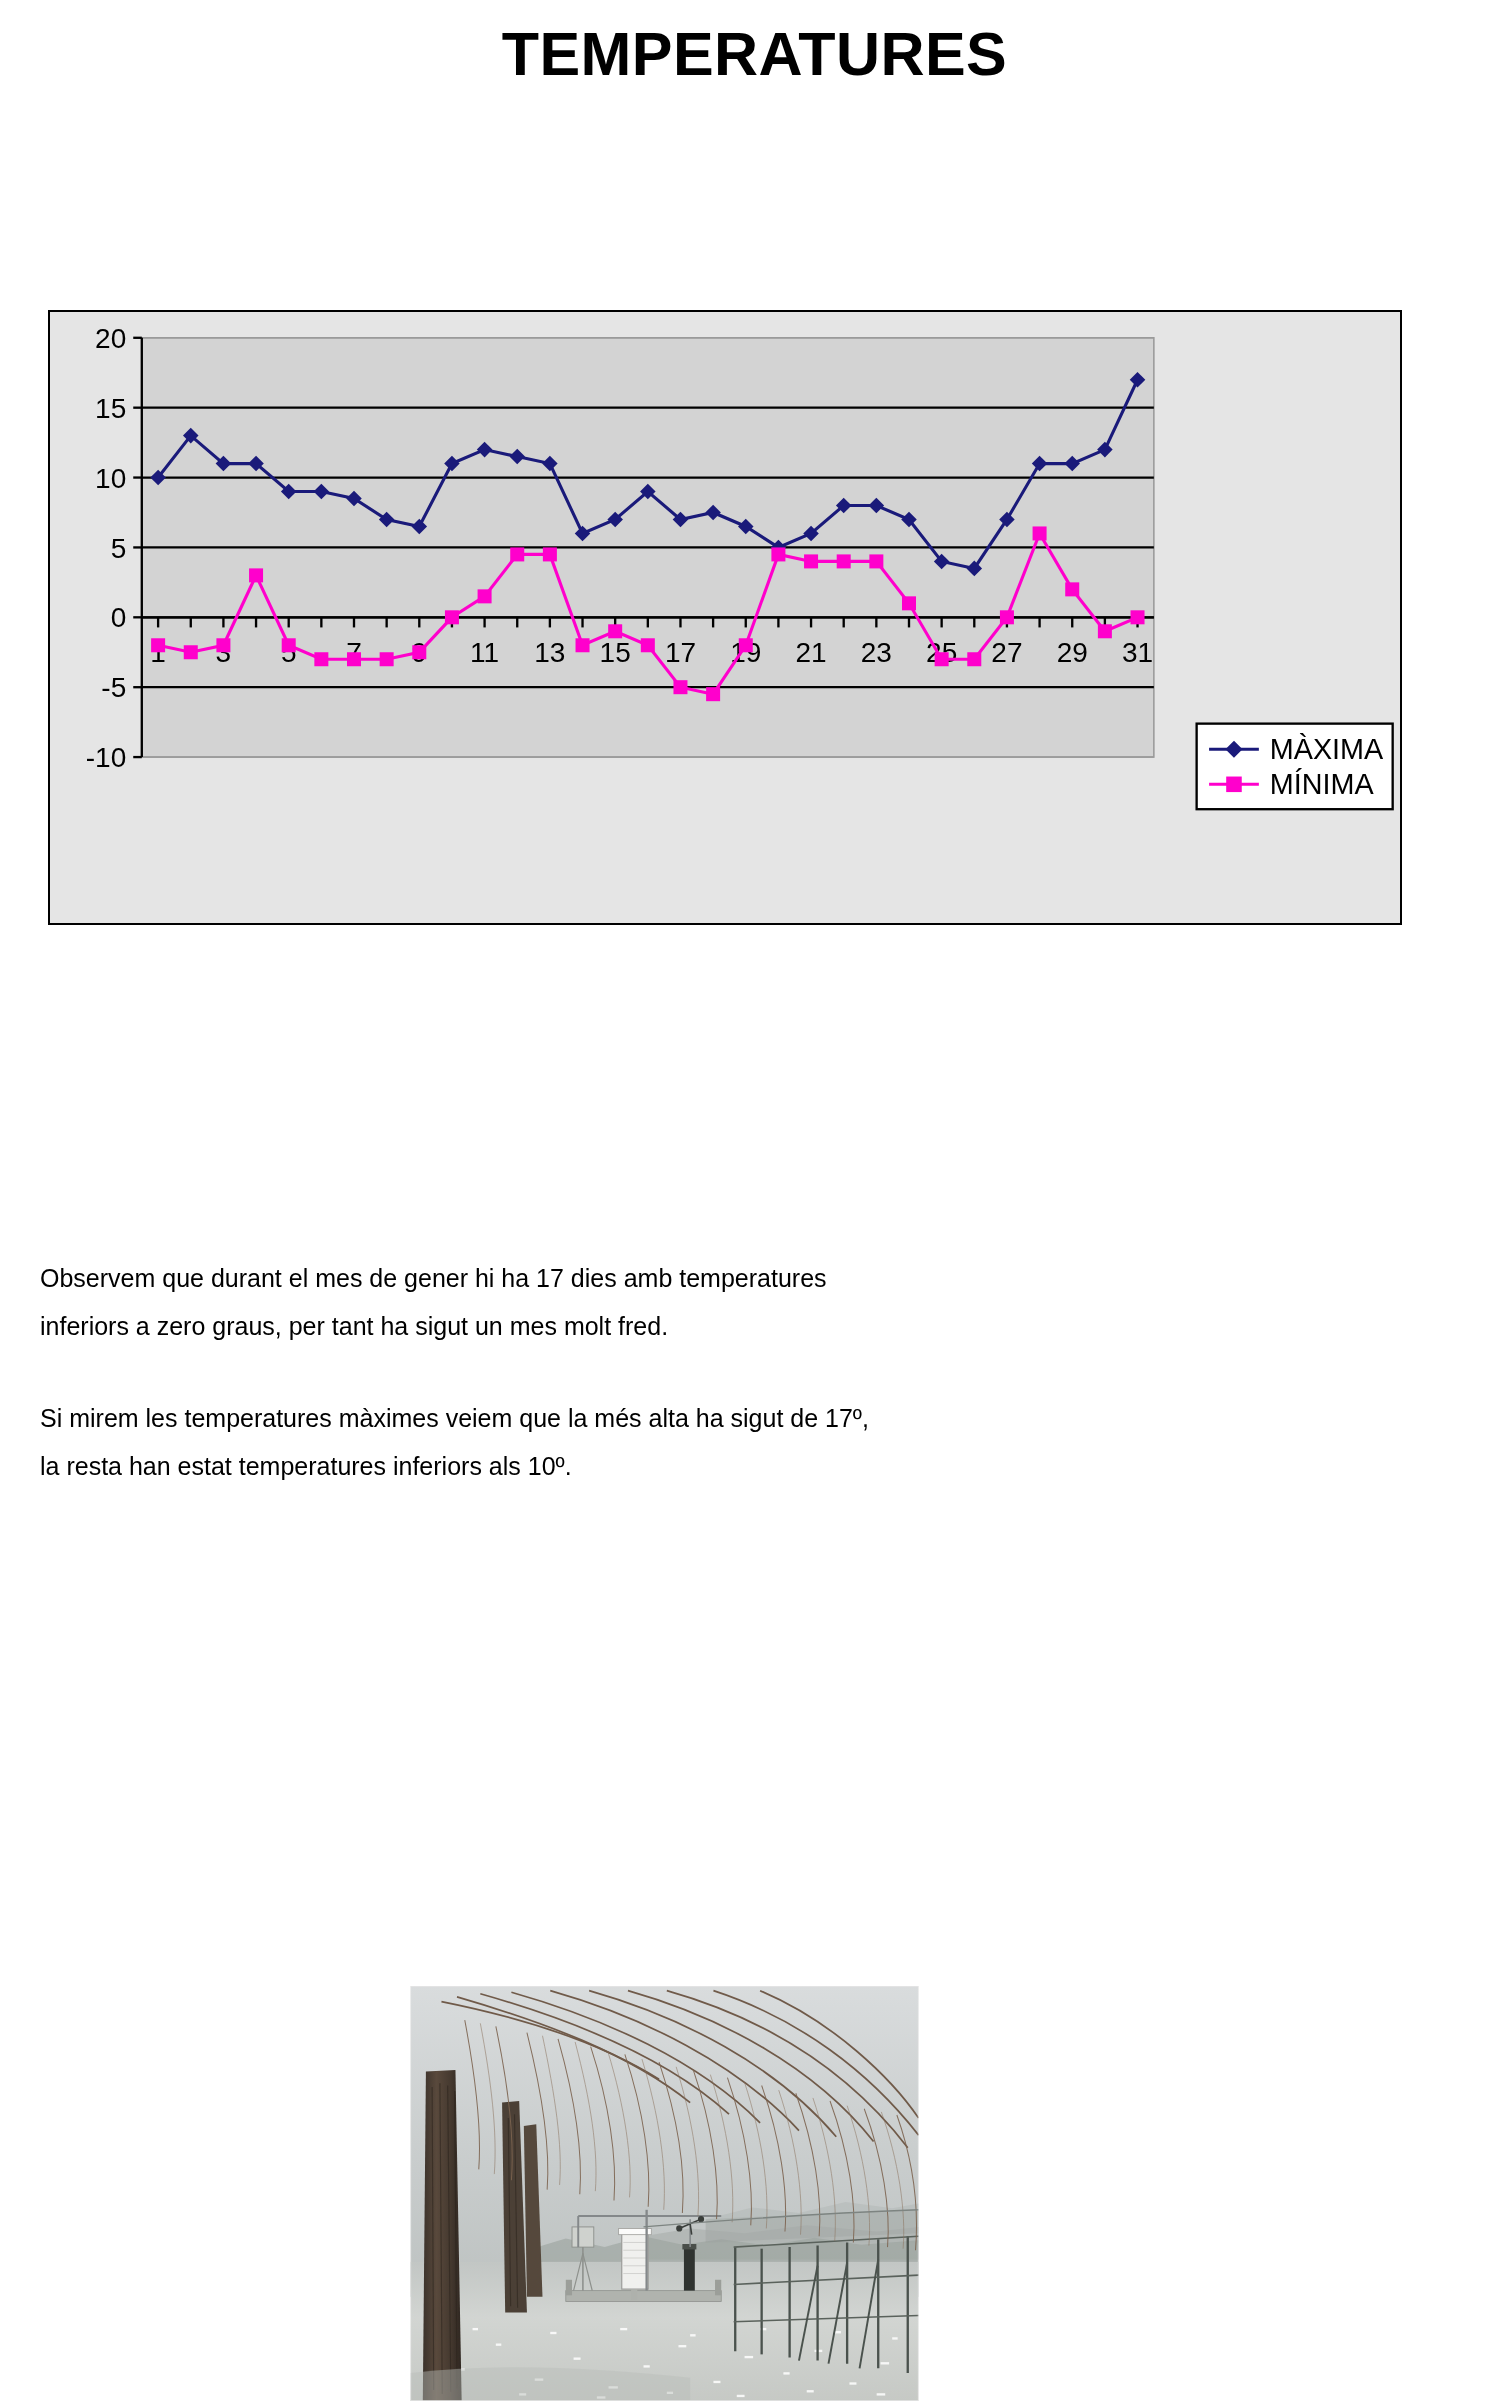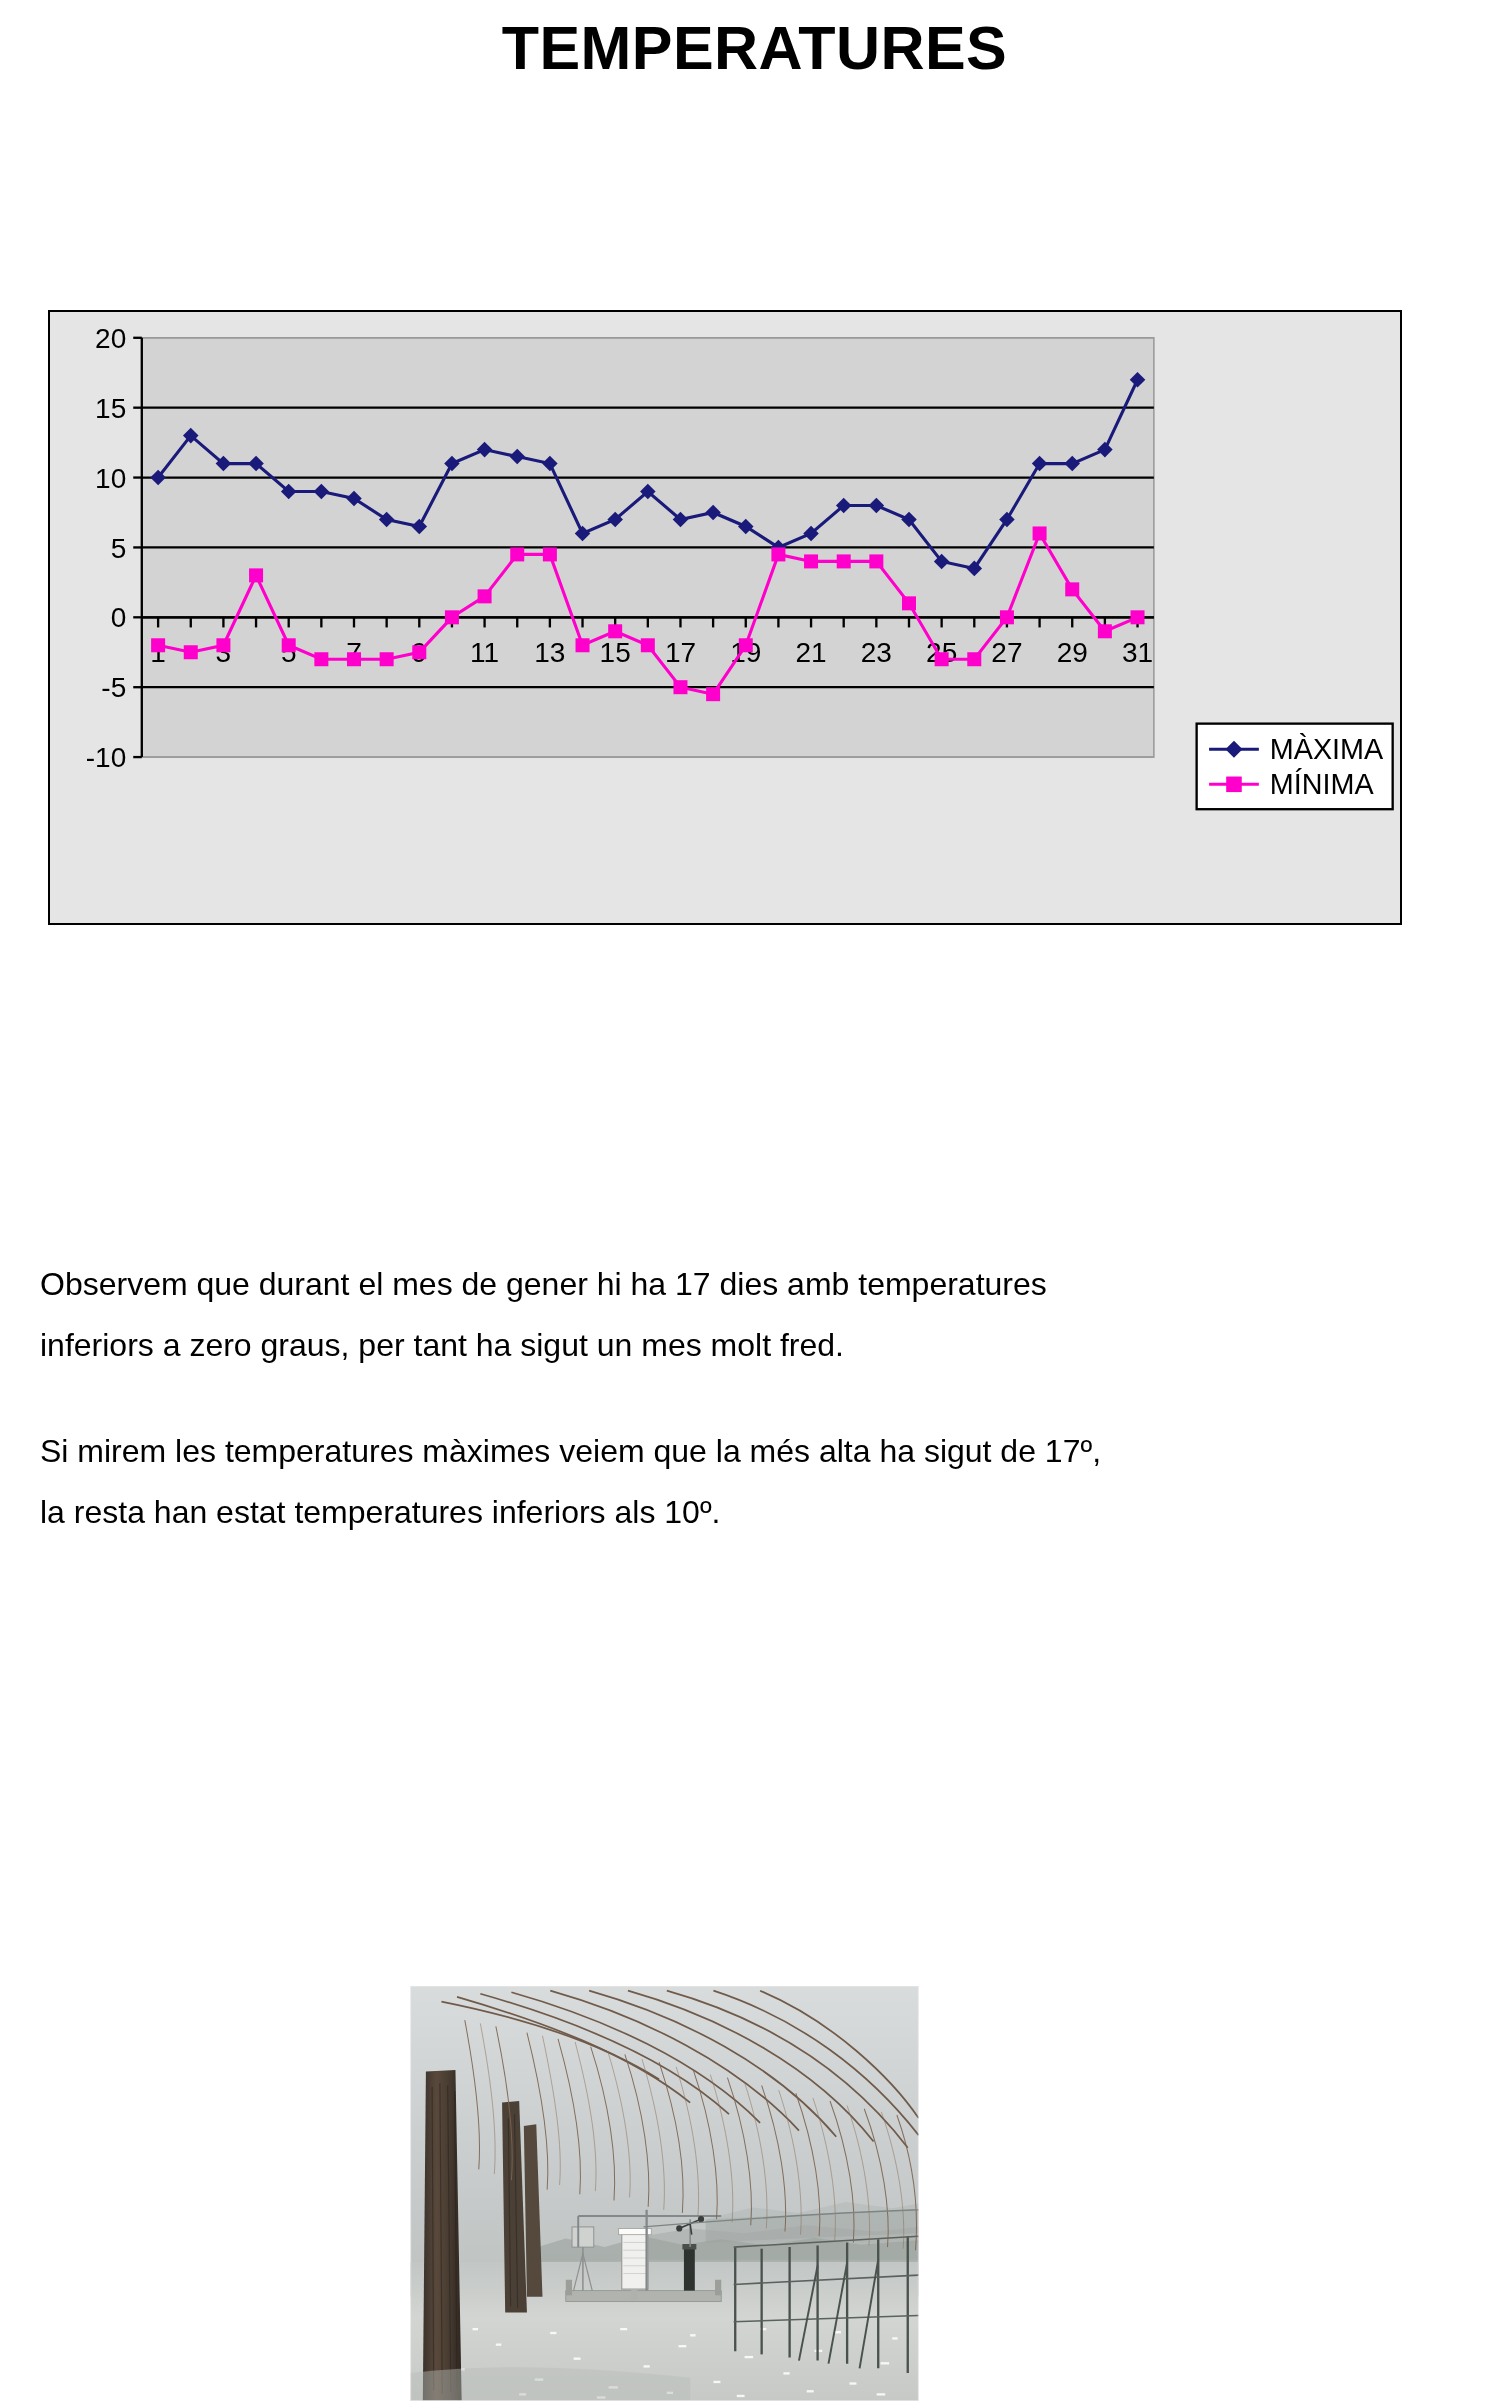--- a/index.html
+++ b/index.html
@@ -9,21 +9,21 @@
     font-family:"Liberation Sans", sans-serif;
     color:#000000;
     overflow:hidden;
     position:relative;
   }
 
   
   #title-block{
     width:100%;
     text-align:center;
-    padding-top:16px;
+    padding-top:22px;
     box-sizing:border-box;
   }
   .title-line{
     font-size:61px;
     font-weight:bold;
     line-height:1.06;
     letter-spacing:0.4px;
     white-space:pre;
   }
 
@@ -40,21 +40,21 @@
 
   #chart-svg{display:block;}
 
   
   #body-text{
     position:absolute;
     left:40px; top:1254px;
     width:1431px;
   }
   .para{
-    font-size:32px;
+    font-size:25px;
     line-height:1.92;
     margin:0 0 44px 0;
     white-space:pre-wrap;
   }
   .para:last-child{margin-bottom:0;}
 
   
   #photo-wrap{
     position:absolute;
     left:410px; top:1986px;

